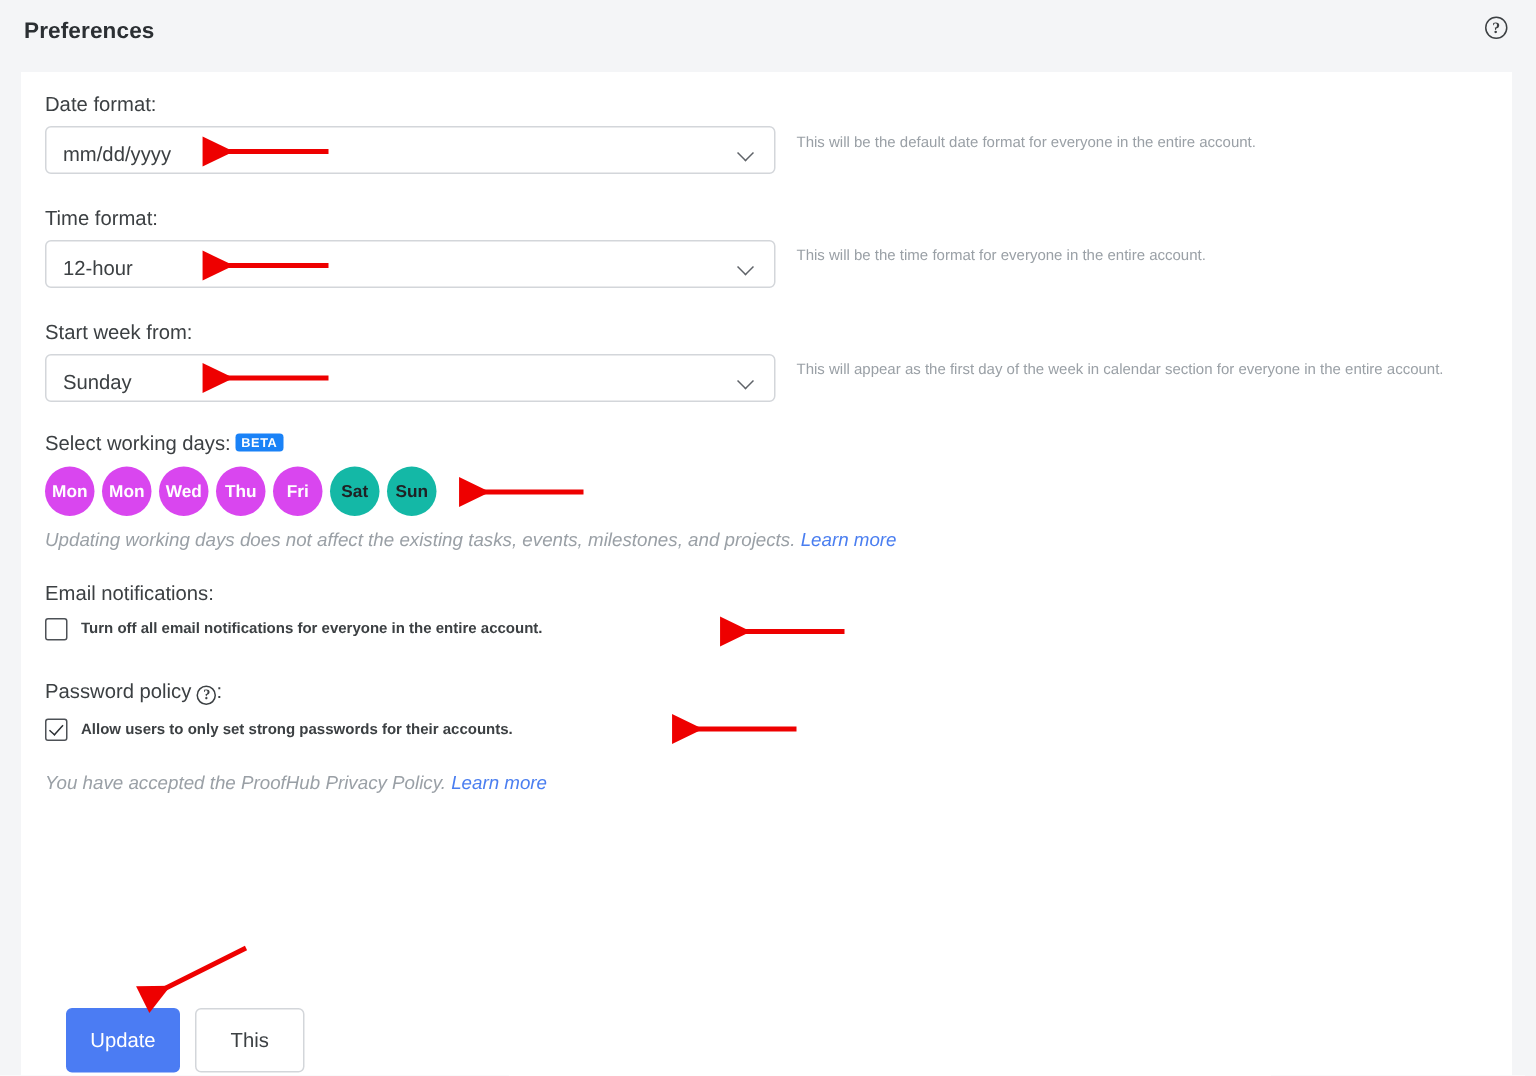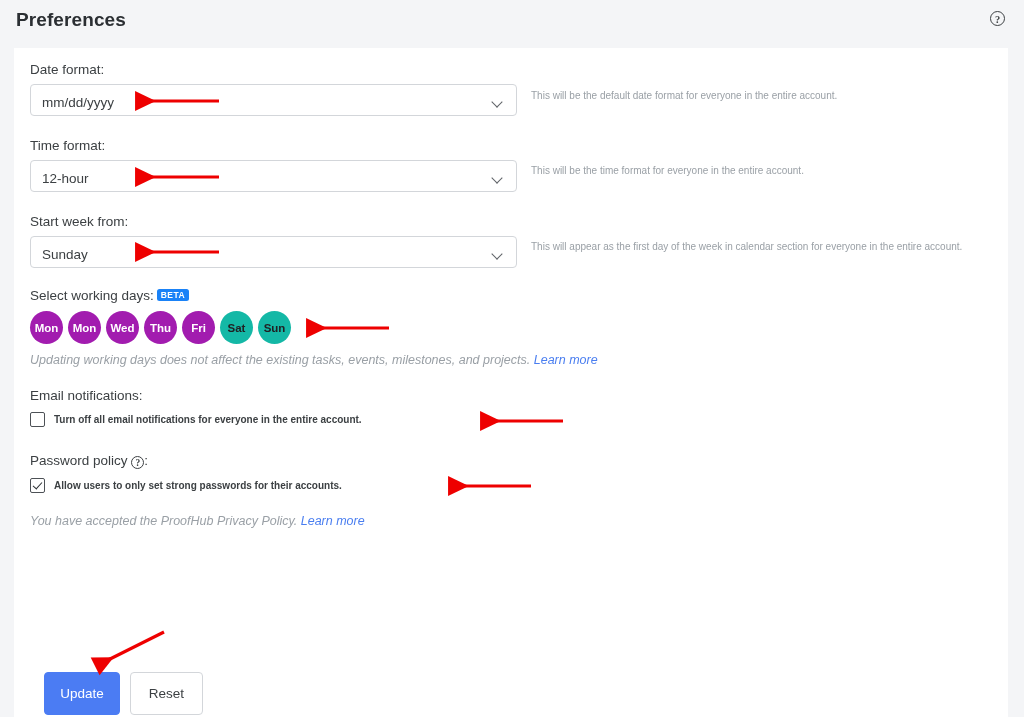--- a/index.html
+++ b/index.html
@@ -21,21 +21,21 @@
     position: absolute;
     left: 0; top: 0;
     width: 1024px;
     height: 40px;
     background: #f4f5f7;
     display: flex;
     align-items: center;
   }
   #page-header .title {
     margin-left: 16px;
-    font-size: 19px;
+    font-size: 15px;
     font-weight: bold;
     color: #2b2f33;
     letter-spacing: .1px;
   }
   #page-header .help-wrap {
     position: absolute;
     right: 16px;
     top: 11px;
     width: 18px;
     height: 18px;
@@ -139,21 +139,21 @@
     height: 33px;
     border-radius: 50%;
     display: flex;
     align-items: center;
     justify-content: center;
     font-size: 11.5px;
     font-weight: bold;
     cursor: pointer;
     user-select: none;
   }
-  .day-chip.on { background: #a21caf; color: #ffffff; }
+  .day-chip.on { background: #d946ef; color: #ffffff; }
   .day-chip.off { background: #14b8a6; color: #202124; }
 
   .note-italic {
     font-size: 12.5px;
     font-style: italic;
     color: #9aa0a6;
   }
   .note-italic .link {
     color: #4a7ef0;
     cursor: pointer;
@@ -322,21 +322,21 @@
       <span class="cb-label">Allow users to only set strong passwords for their accounts.</span>
     </div>
     <div class="note-italic" style="margin-top:21px;">
       <span>You have accepted the ProofHub Privacy Policy.</span>
       <span class="link">Learn more</span>
     </div>
   </div>
 
   <div id="btn-row">
     <div class="btn btn-primary">Update</div>
-    <div class="btn btn-secondary">Reset</div>
+    <div class="btn btn-secondary">This</div>
   </div>
 </div>
 
 <svg class="arrow-layer" viewBox="0 0 1024 717">
   <defs>
     <marker id="ah" markerWidth="7" markerHeight="7" refX="6.2" refY="3.5" orient="auto">
       <polygon points="6.5,0.4 6.5,6.6 0,3.5" fill="#ee0000"></polygon>
     </marker>
   </defs>
   <g stroke="#ee0000" stroke-width="3.2" marker-end="url(#ah)" fill="none">

